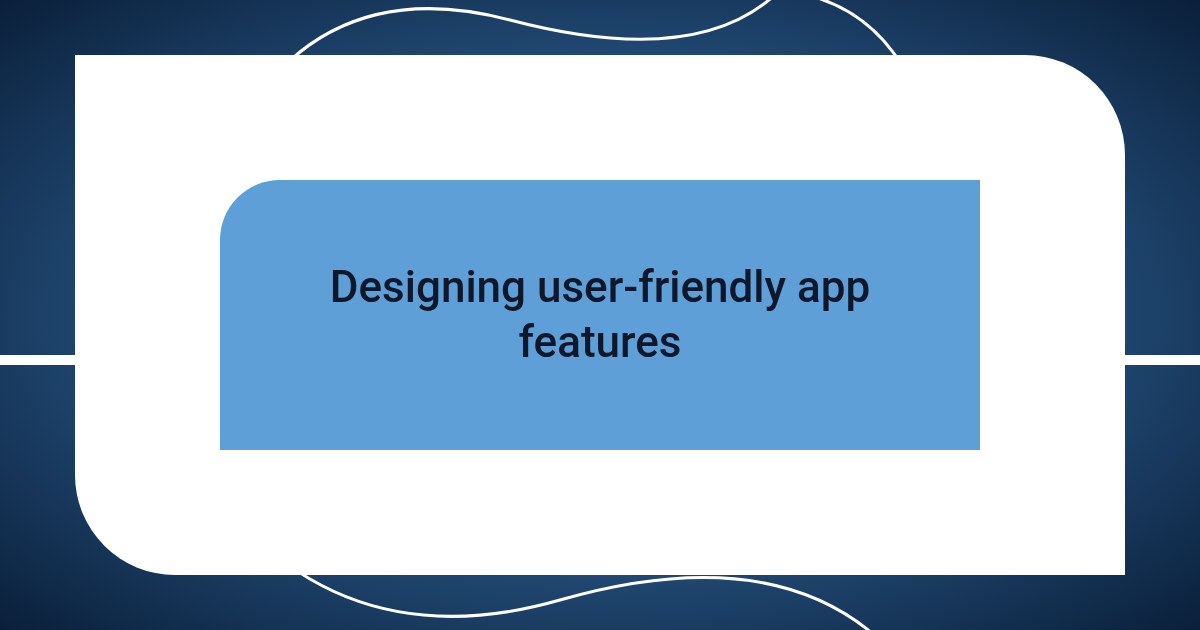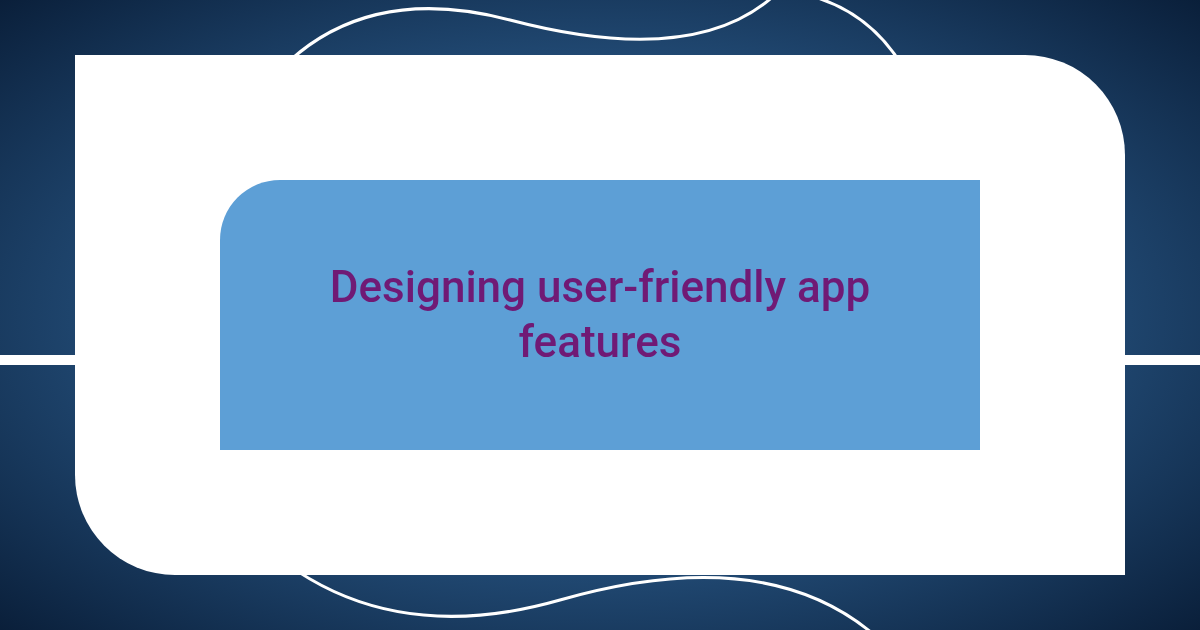--- a/index.html
+++ b/index.html
@@ -39,21 +39,21 @@
       width: 760px;
       height: 270px;
       background: #5d9fd6;
       border-radius: 60px 0 0 0;
       display: flex;
       align-items: center;
       justify-content: center;
       padding: 0 40px;
     }
     .title {
-      color: #701a75;
+      color: #0f172a;
       font-size: 44px;
       font-weight: 500;
       text-align: center;
       line-height: 1.25;
     }
     .wave-top {
       position: absolute;
       top: -40px;
       left: 220px;
       width: 700px;

